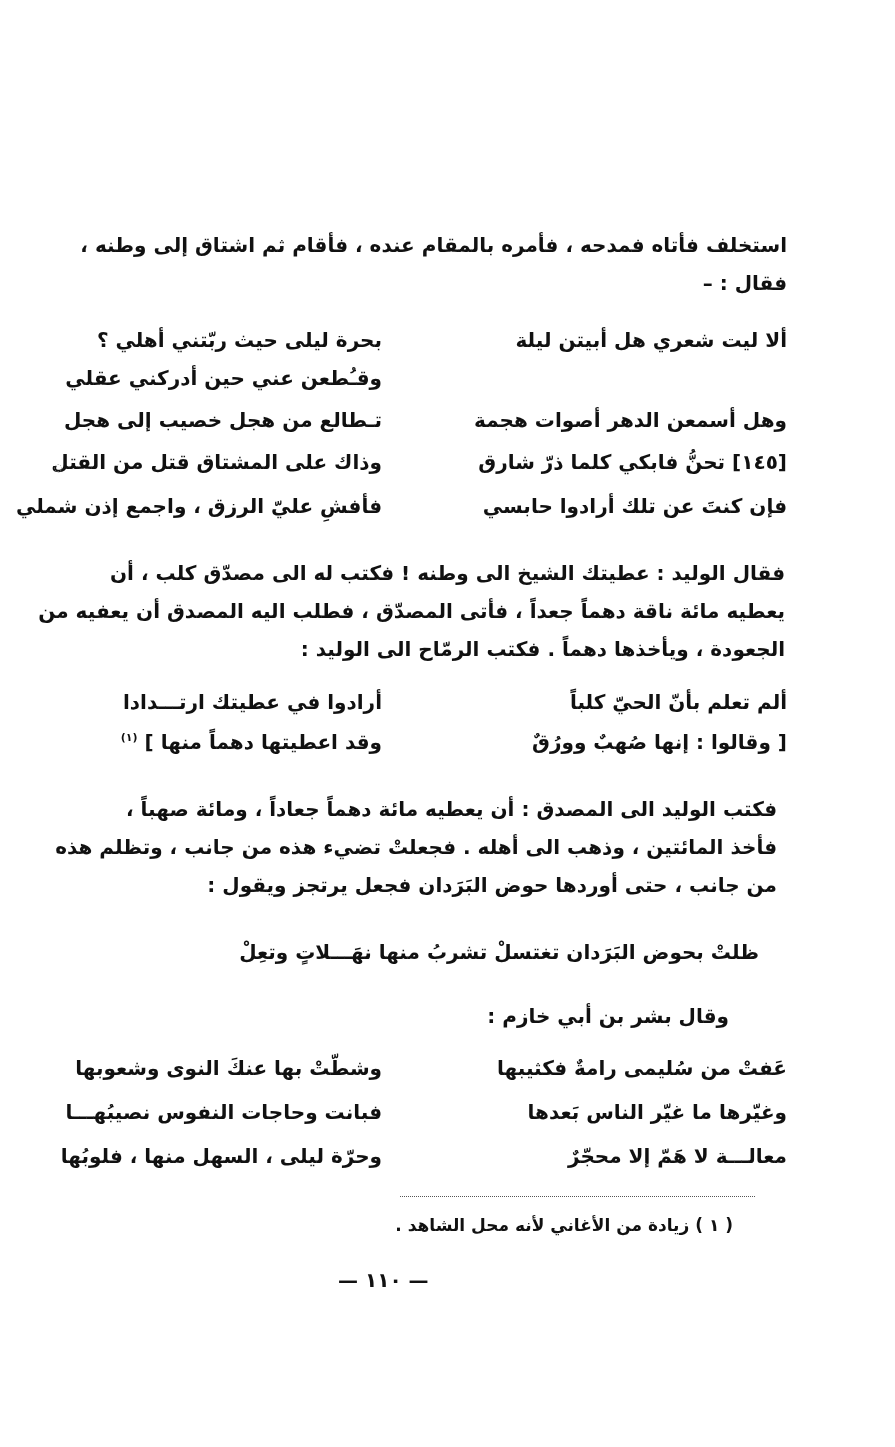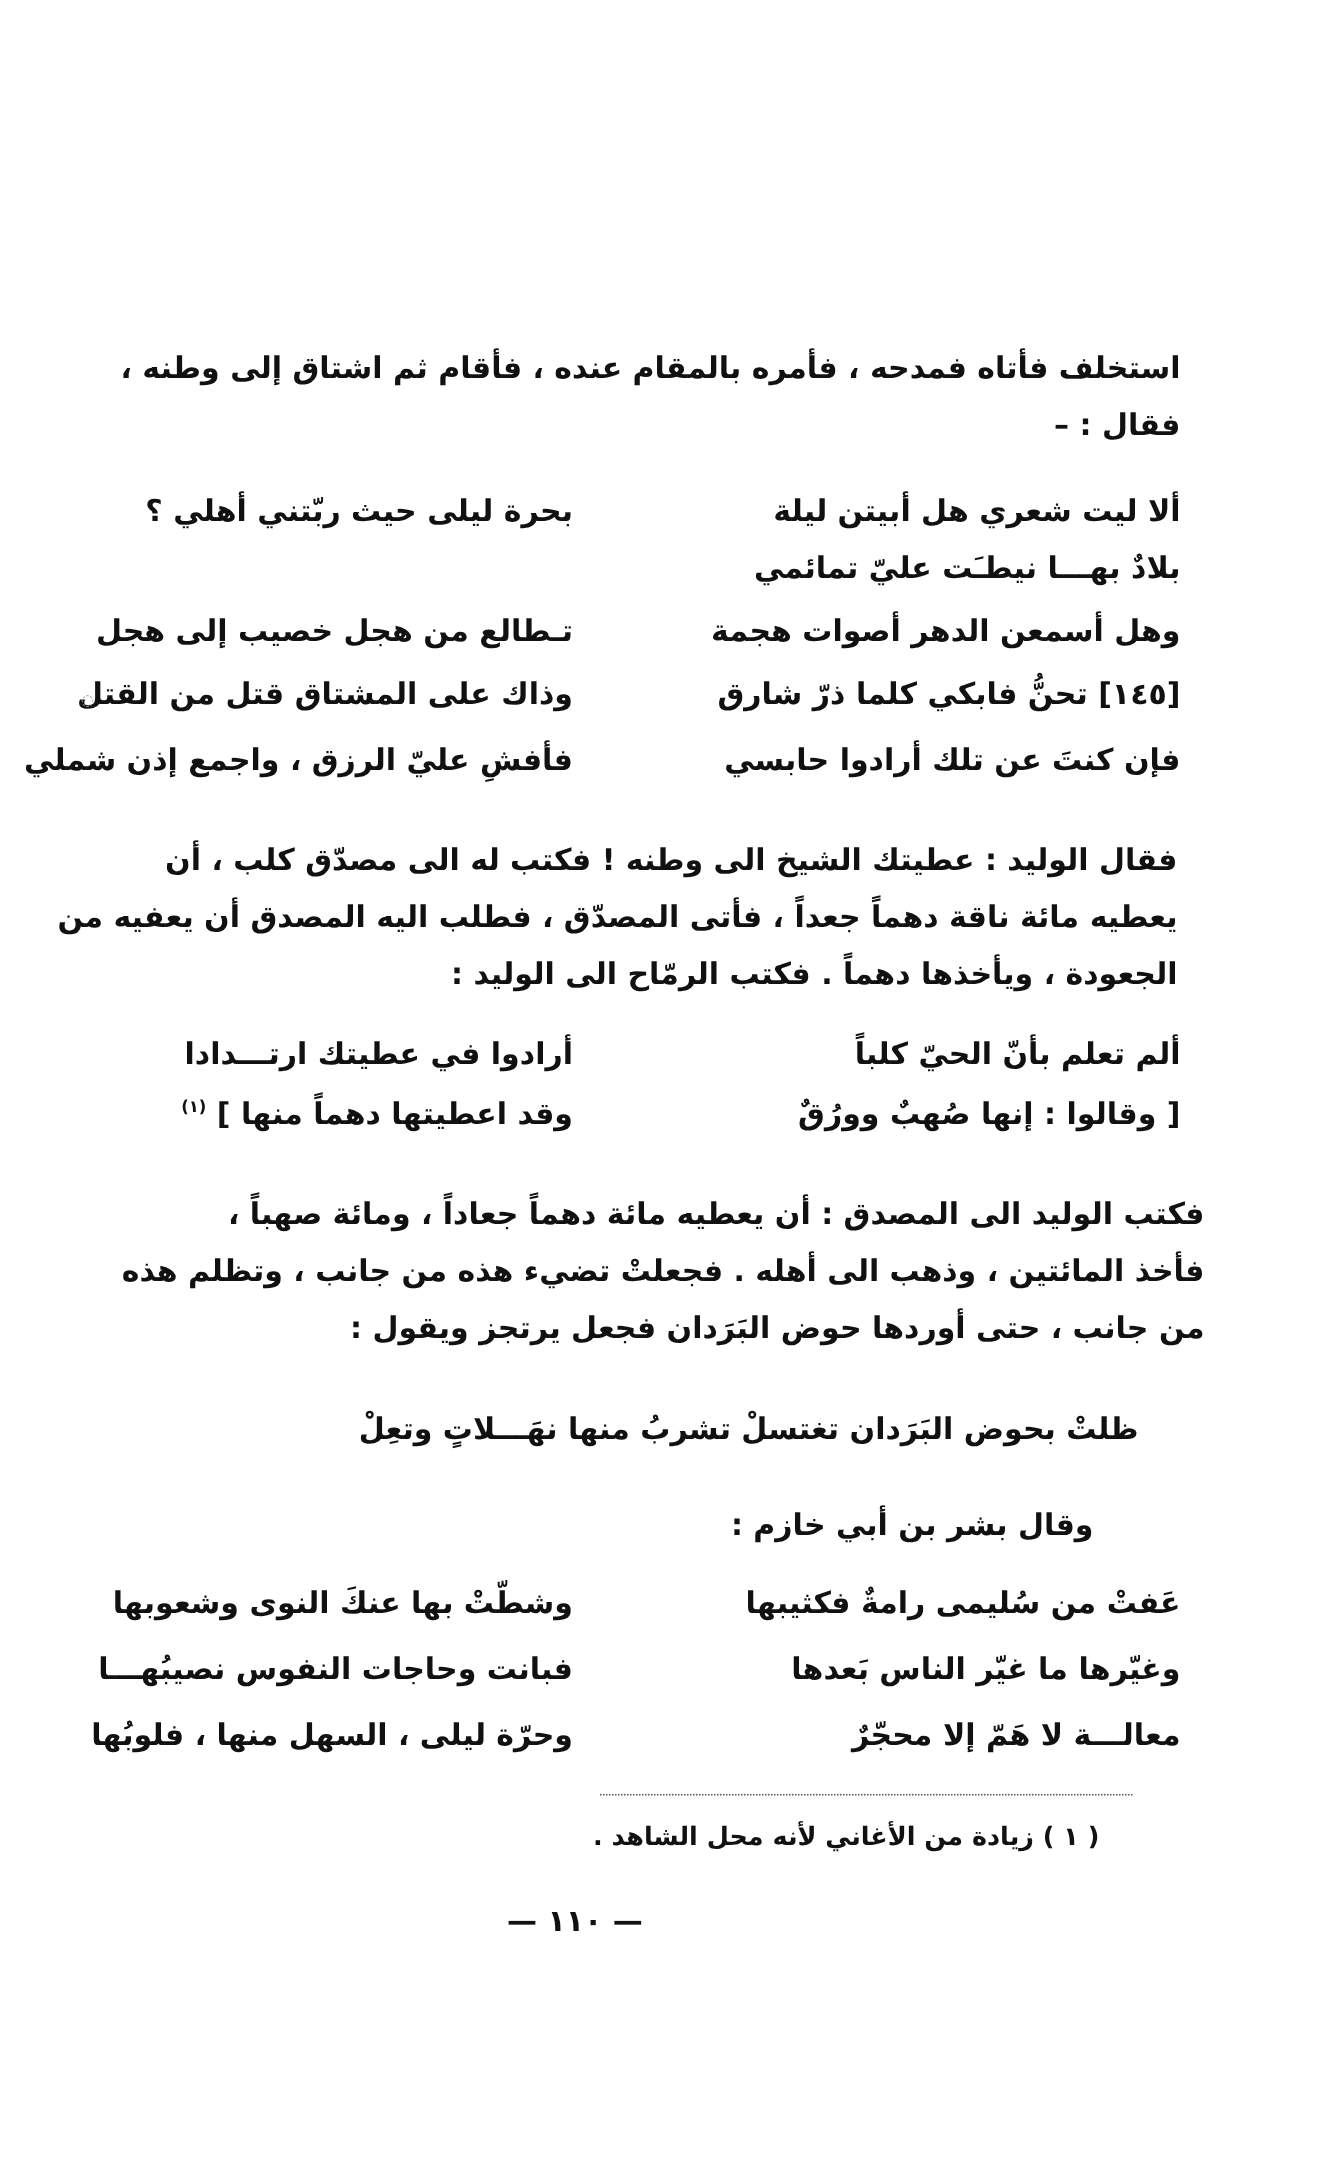--- a/index.html
+++ b/index.html
@@ -32,21 +32,21 @@
   <div class="prose rtl" style="top:226px;">
     <span class="line">استخلف فأتاه فمدحه ، فأمره بالمقام عنده ، فأقام ثم اشتاق إلى وطنه ،</span>
     <span class="line">فقال : –</span>
   </div>
 
   <div class="verse-row rtl" style="top:328px;">
     <span class="hemi-r">ألا ليت شعري هل أبيتن ليلة</span>
     <span class="hemi-l">بحرة ليلى حيث ربّتني أهلي ؟</span>
   </div>
   <div class="verse-row rtl" style="top:366px;">
-    <span class="hemi-r">بلادٌ بهـــا نيطـَت عليّ تمائمي</span>
+    <span class="hemi-l">وقـُطعن عني حين أدركني عقلي</span>
   </div>
   <div class="verse-row rtl" style="top:408px;">
     <span class="hemi-r">وهل أسمعن الدهر أصوات هجمة</span>
     <span class="hemi-l">تـطالع من هجل خصيب إلى هجل</span>
   </div>
   <div class="verse-row rtl" style="top:450px;">
     <span class="hemi-r">[١٤٥] تحنُّ فابكي كلما ذرّ شارق</span>
     <span class="hemi-l">وذاك على المشتاق قتل من القتل</span>
   </div>
   <div class="verse-row rtl" style="top:494px;">
@@ -63,21 +63,21 @@
 
   <div class="verse-row rtl" style="top:690px;">
     <span class="hemi-r">ألم تعلم بأنّ الحيّ كلباً</span>
     <span class="hemi-l">أرادوا في عطيتك ارتـــدادا</span>
   </div>
   <div class="verse-row rtl" style="top:730px;">
     <span class="hemi-r">[ وقالوا : إنها صُهبٌ وورُقٌ</span>
     <span class="hemi-l"><span>وقد اعطيتها دهماً منها ]</span> <span class="fnref">(١)</span></span>
   </div>
 
-  <div class="prose rtl" style="top:790px; right:112px; width:640px;">
+  <div class="prose rtl" style="top:790px; right:138px; width:640px;">
     <span class="line">فكتب الوليد الى المصدق : أن يعطيه مائة دهماً جعاداً ، ومائة صهباً ،</span>
     <span class="line">فأخذ المائتين ، وذهب الى أهله . فجعلتْ تضيء هذه من جانب ، وتظلم هذه</span>
     <span class="line">من جانب ، حتى أوردها حوض البَرَدان فجعل يرتجز ويقول :</span>
   </div>
 
   <div class="single-verse rtl" style="top:940px; right:156px;">ظلتْ بحوض البَرَدان تغتسلْ    تشربُ منها نهَـــلاتٍ وتعِلْ</div>
 
   <div class="single-verse rtl" style="top:1004px; right:186px;">وقال بشر بن أبي خازم :</div>
 
   <div class="verse-row rtl" style="top:1056px;">

